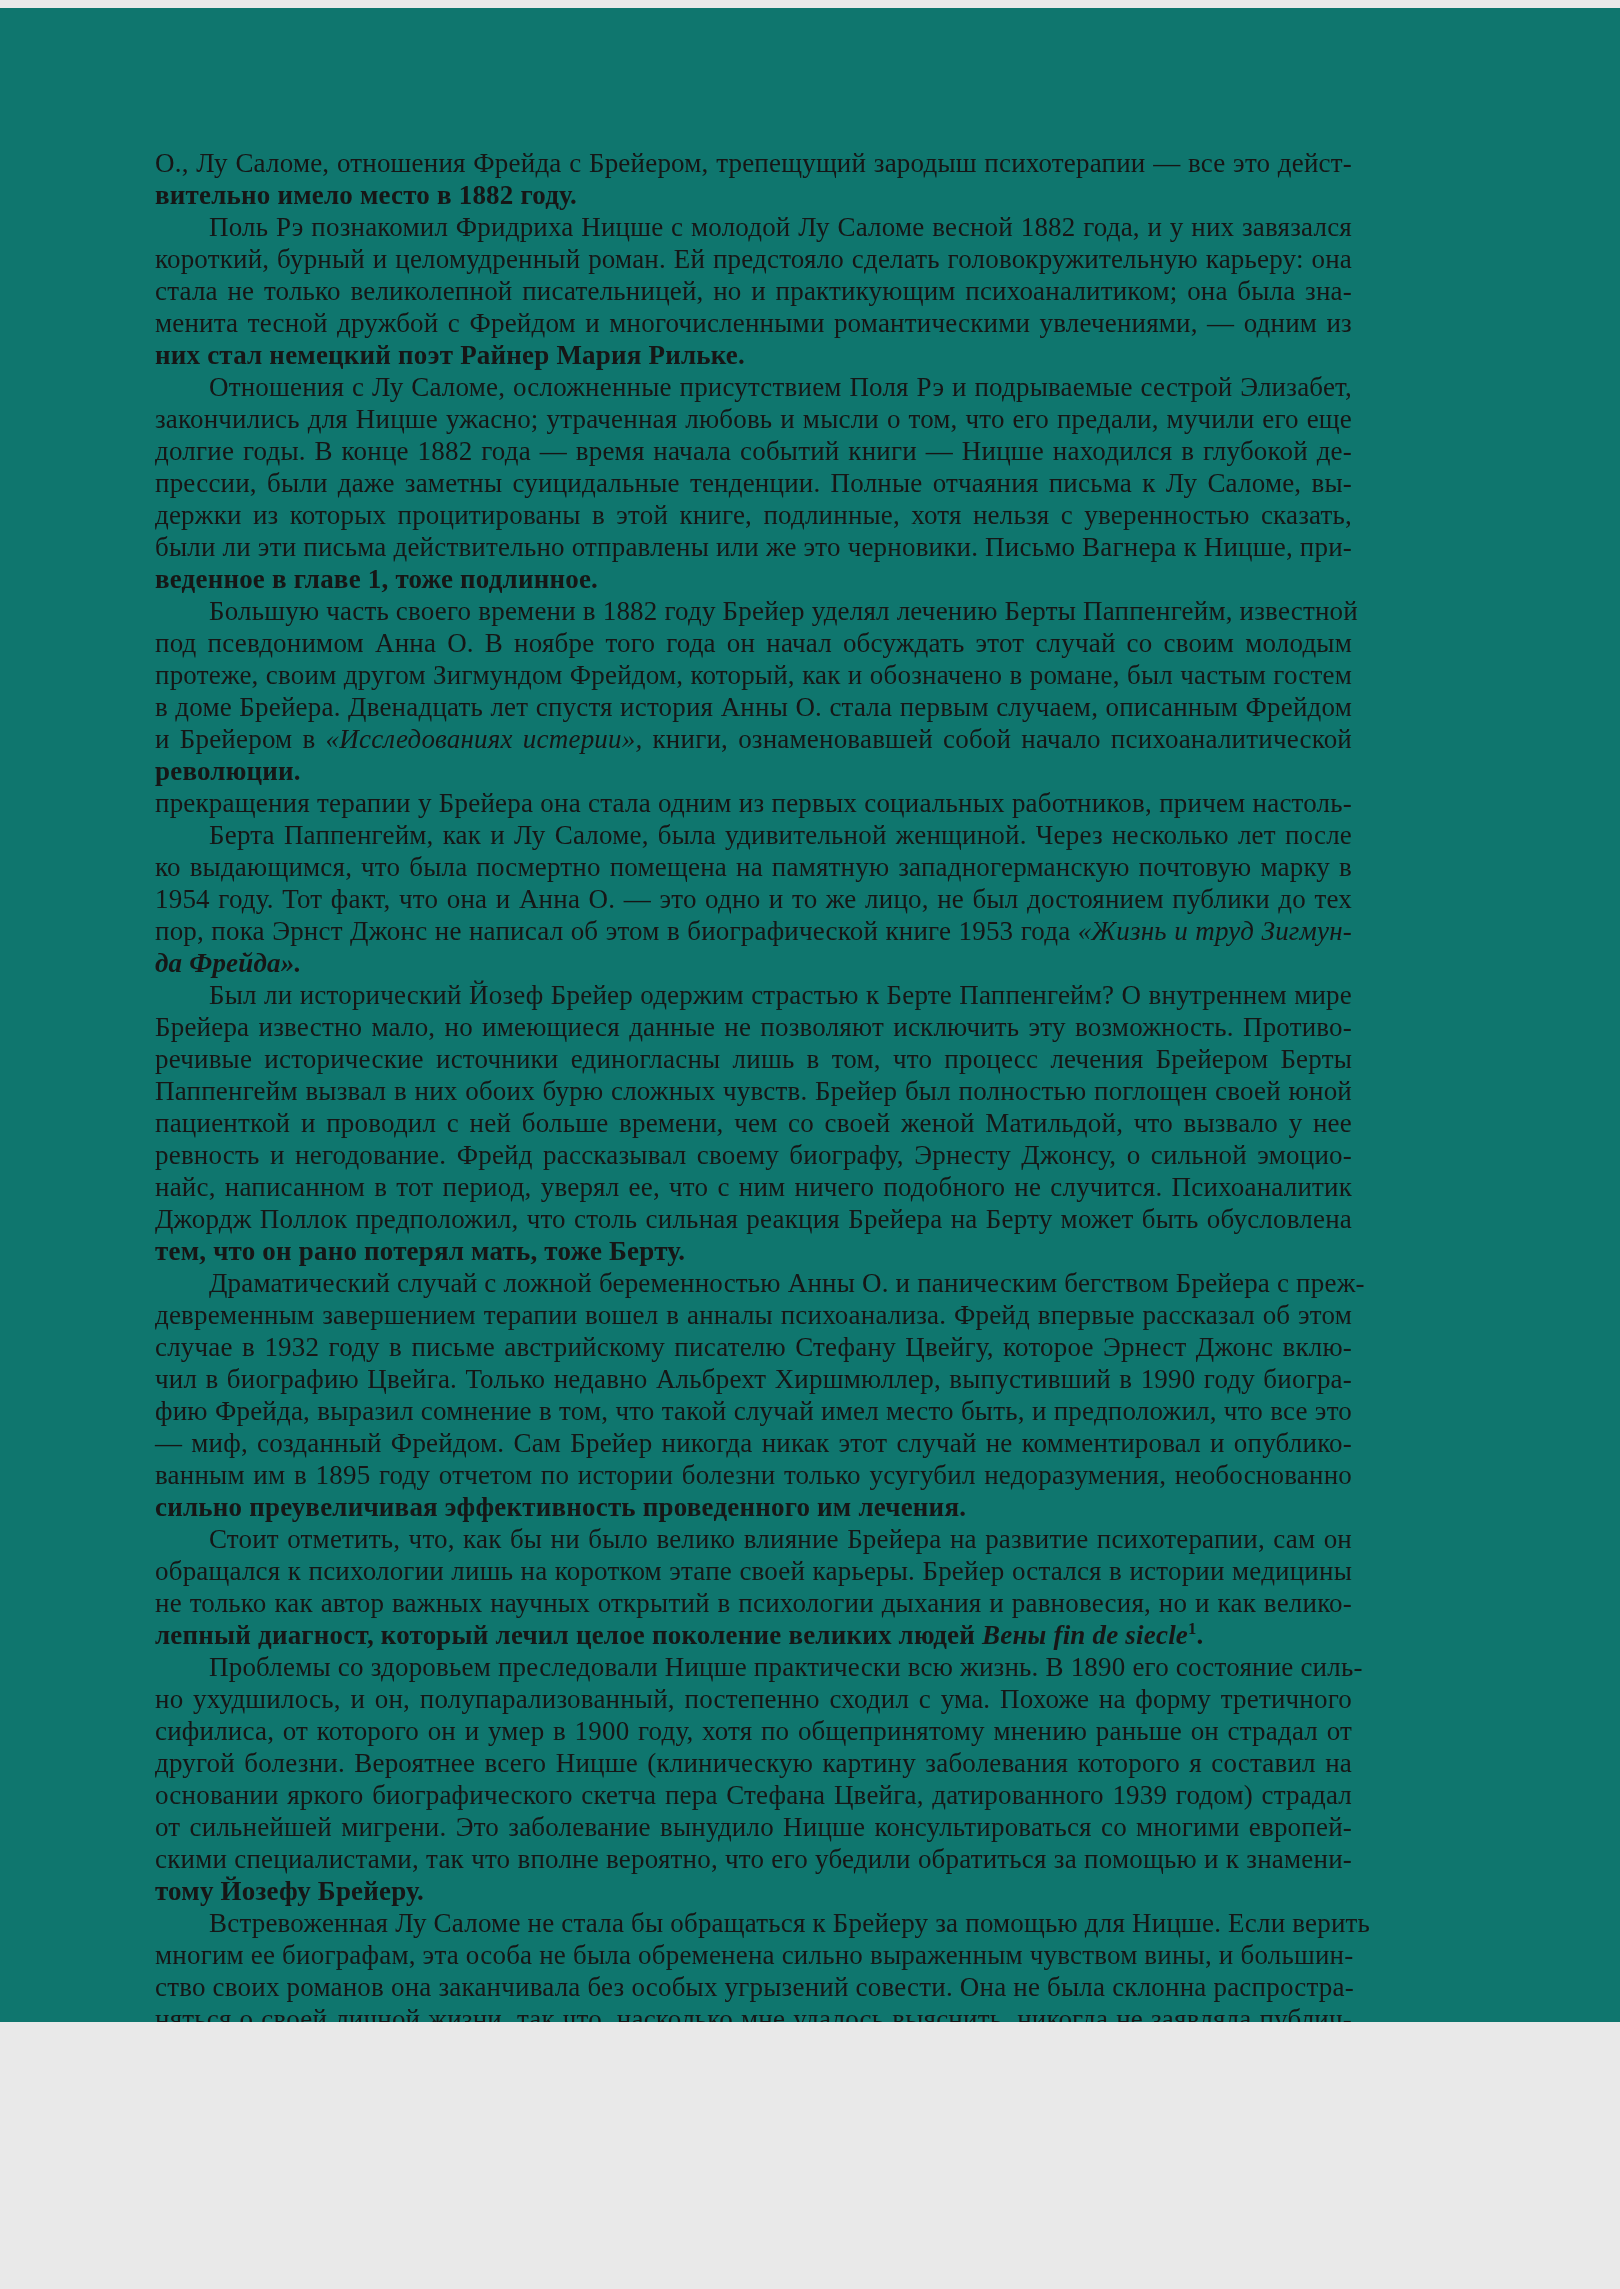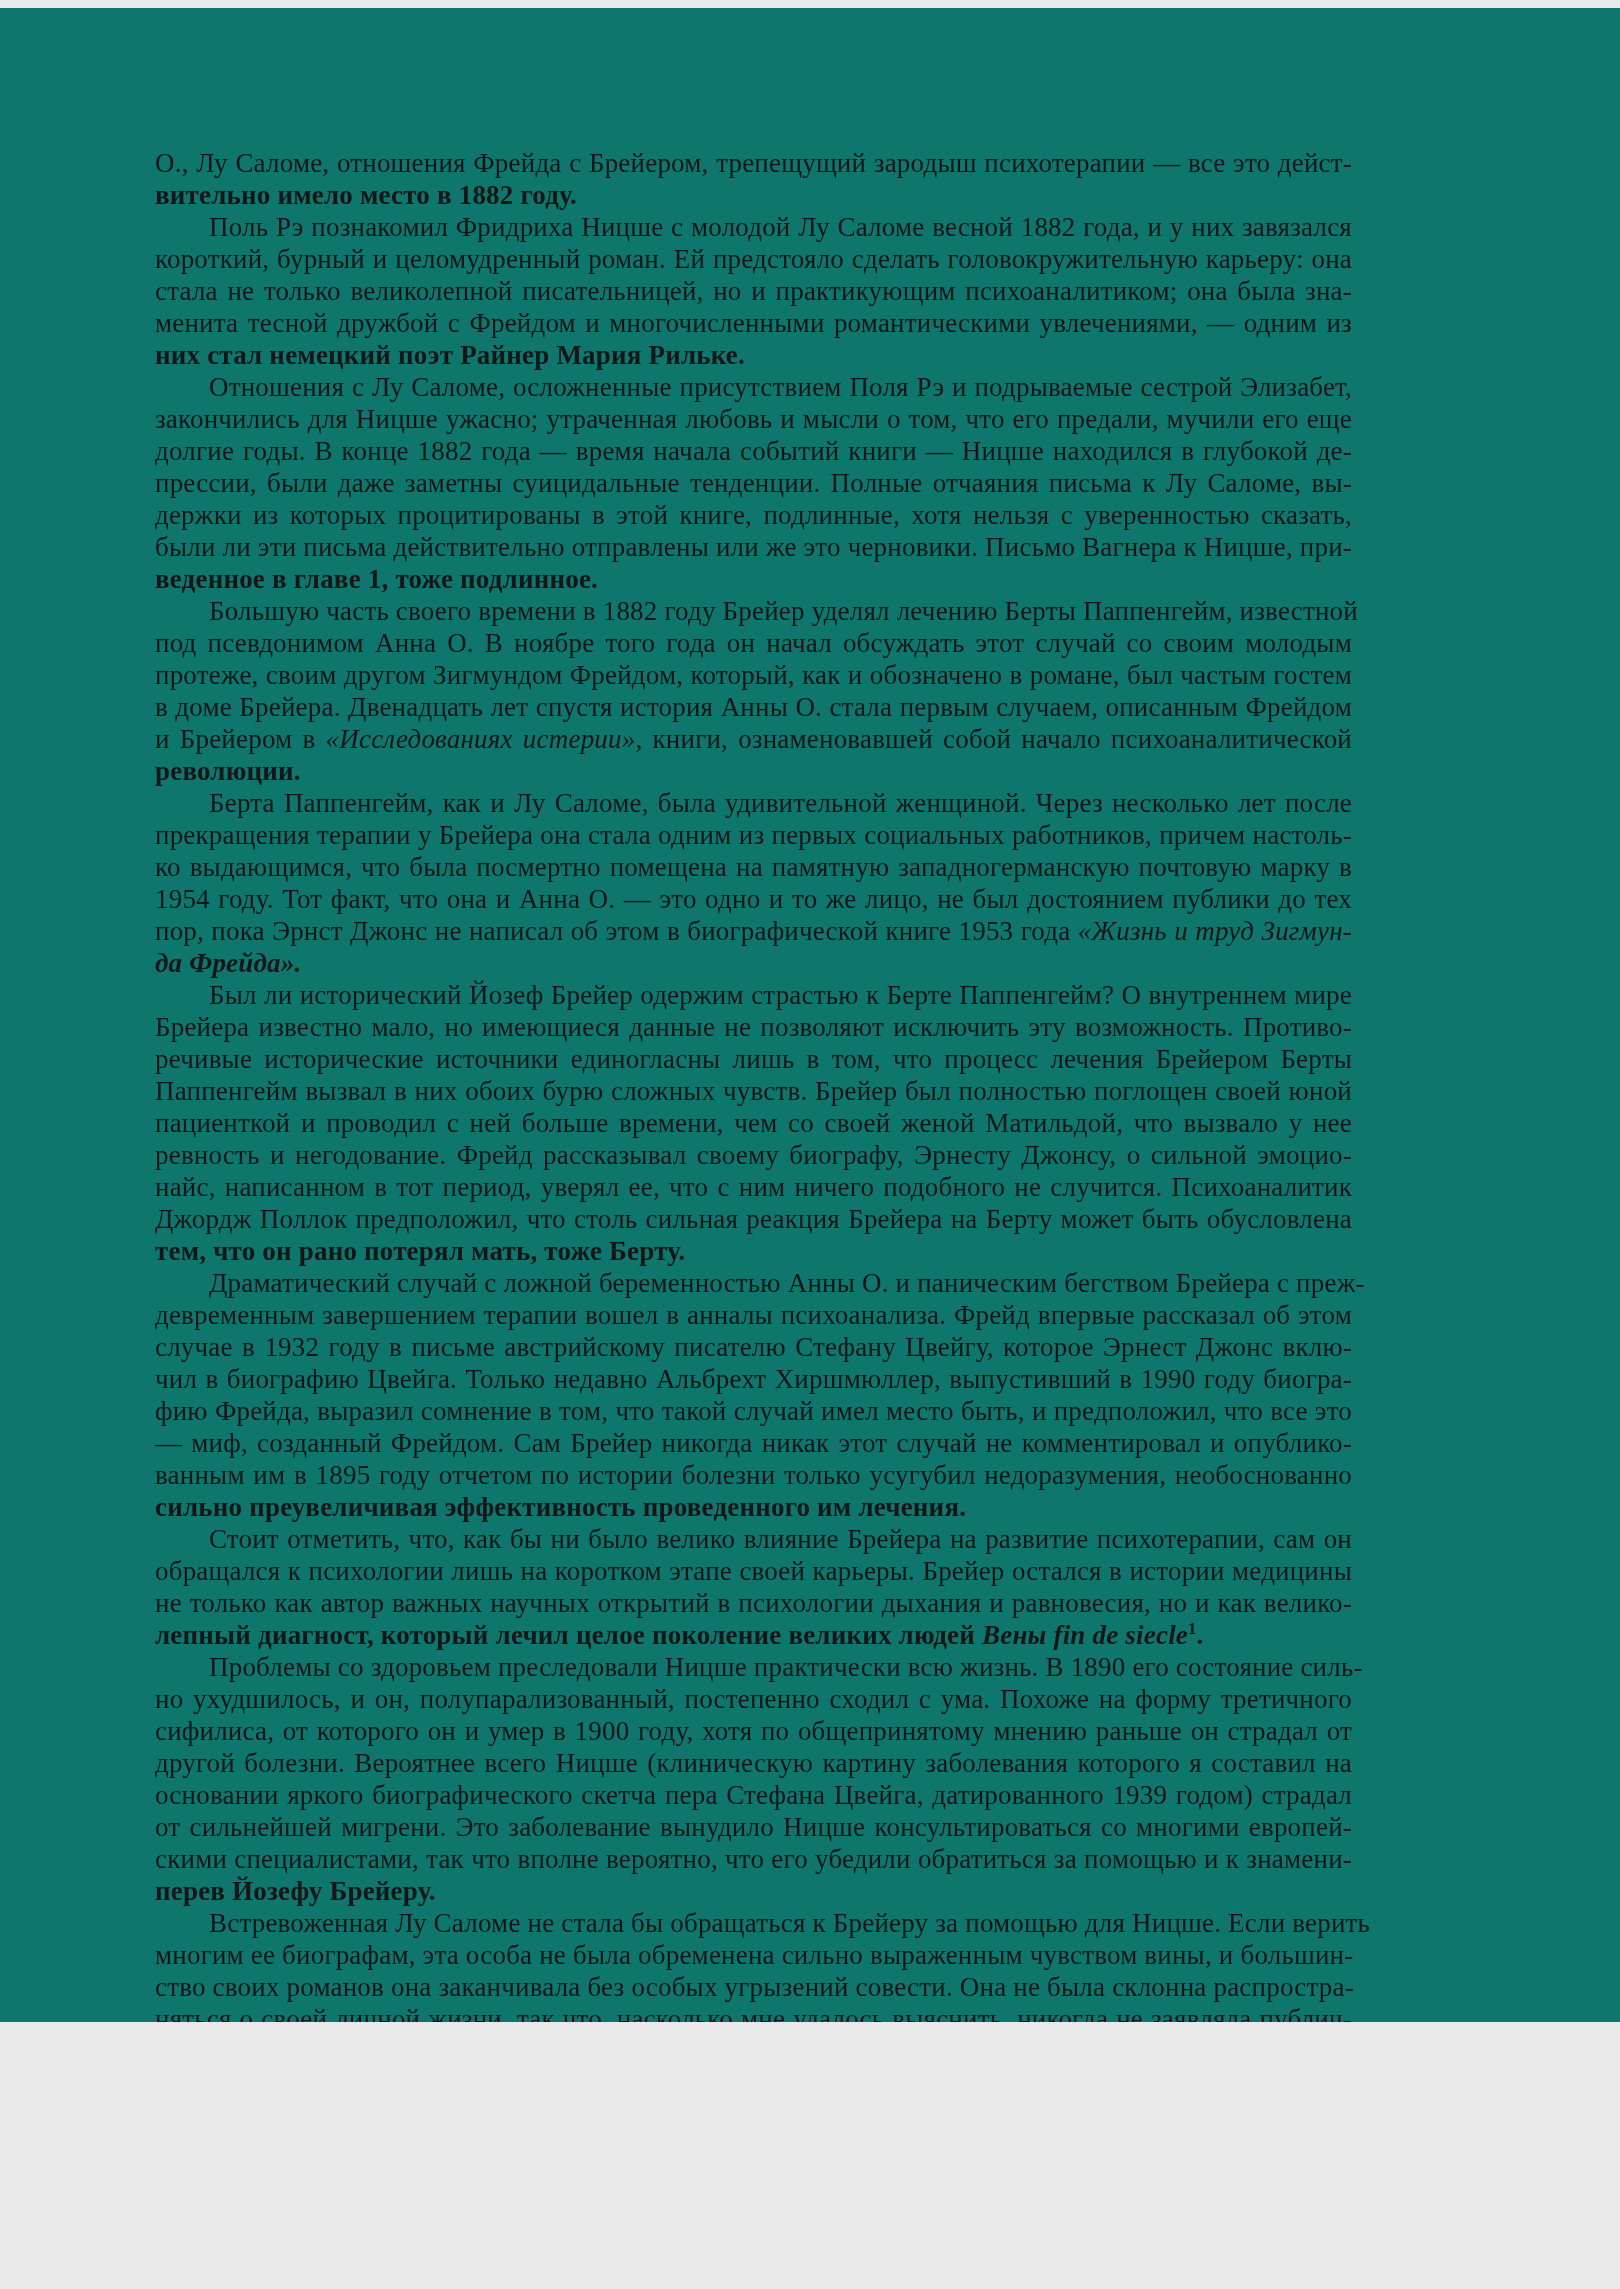--- a/index.html
+++ b/index.html
@@ -95,22 +95,22 @@
       </div>
       <div>
         <div class="line indent">Большую часть своего времени в 1882 году Брейер уделял лечению Берты Паппенгейм, известной</div>
         <div class="line">под псевдонимом Анна О. В ноябре того года он начал обсуждать этот случай со своим молодым</div>
         <div class="line">протеже, своим другом Зигмундом Фрейдом, который, как и обозначено в романе, был частым гостем</div>
         <div class="line">в доме Брейера. Двенадцать лет спустя история Анны О. стала первым случаем, описанным Фрейдом</div>
         <div class="line">и Брейером в <i>«Исследованиях истерии»,</i> книги, ознаменовавшей собой начало психоаналитической</div>
         <div class="line last">революции.</div>
       </div>
       <div>
+        <div class="line">прекращения терапии у Брейера она стала одним из первых социальных работников, причем настоль-</div>
         <div class="line indent">Берта Паппенгейм, как и Лу Саломе, была удивительной женщиной. Через несколько лет после</div>
-        <div class="line">прекращения терапии у Брейера она стала одним из первых социальных работников, причем настоль-</div>
         <div class="line">ко выдающимся, что была посмертно помещена на памятную западногерманскую почтовую марку в</div>
         <div class="line">1954 году. Тот факт, что она и Анна О. — это одно и то же лицо, не был достоянием публики до тех</div>
         <div class="line">пор, пока Эрнст Джонс не написал об этом в биографической книге 1953 года <i>«Жизнь и труд Зигмун-</i></div>
         <div class="line last"><i>да Фрейда».</i></div>
       </div>
       <div>
         <div class="line indent">Был ли исторический Йозеф Брейер одержим страстью к Берте Паппенгейм? О внутреннем мире</div>
         <div class="line">Брейера известно мало, но имеющиеся данные не позволяют исключить эту возможность. Противо-</div>
         <div class="line">речивые исторические источники единогласны лишь в том, что процесс лечения Брейером Берты</div>
         <div class="line">Паппенгейм вызвал в них обоих бурю сложных чувств. Брейер был полностью поглощен своей юной</div>
@@ -137,21 +137,21 @@
         <div class="line last">лепный диагност, который лечил целое поколение великих людей <i>Вены fin de siecle</i><sup>1</sup>.</div>
       </div>
       <div>
         <div class="line indent">Проблемы со здоровьем преследовали Ницше практически всю жизнь. В 1890 его состояние силь-</div>
         <div class="line">но ухудшилось, и он, полупарализованный, постепенно сходил с ума. Похоже на форму третичного</div>
         <div class="line">сифилиса, от которого он и умер в 1900 году, хотя по общепринятому мнению раньше он страдал от</div>
         <div class="line">другой болезни. Вероятнее всего Ницше (клиническую картину заболевания которого я составил на</div>
         <div class="line">основании яркого биографического скетча пера Стефана Цвейга, датированного 1939 годом) страдал</div>
         <div class="line">от сильнейшей мигрени. Это заболевание вынудило Ницше консультироваться со многими европей-</div>
         <div class="line">скими специалистами, так что вполне вероятно, что его убедили обратиться за помощью и к знамени-</div>
-        <div class="line last">перев Йозефу Брейеру.</div>
+        <div class="line last">тому Йозефу Брейеру.</div>
       </div>
       <div>
         <div class="line indent">Встревоженная Лу Саломе не стала бы обращаться к Брейеру за помощью для Ницше. Если верить</div>
         <div class="line">многим ее биографам, эта особа не была обременена сильно выраженным чувством вины, и большин-</div>
         <div class="line">ство своих романов она заканчивала без особых угрызений совести. Она не была склонна распростра-</div>
         <div class="line">няться о своей личной жизни, так что, насколько мне удалось выяснить, никогда не заявляла публич-</div>
         <div class="line">но о близких отношениях с Ницше. Письма, которые она ему писала, не сохранились. Вероятнее все-</div>
       </div>
     </main>
   <div class="footnote-rule"></div>

